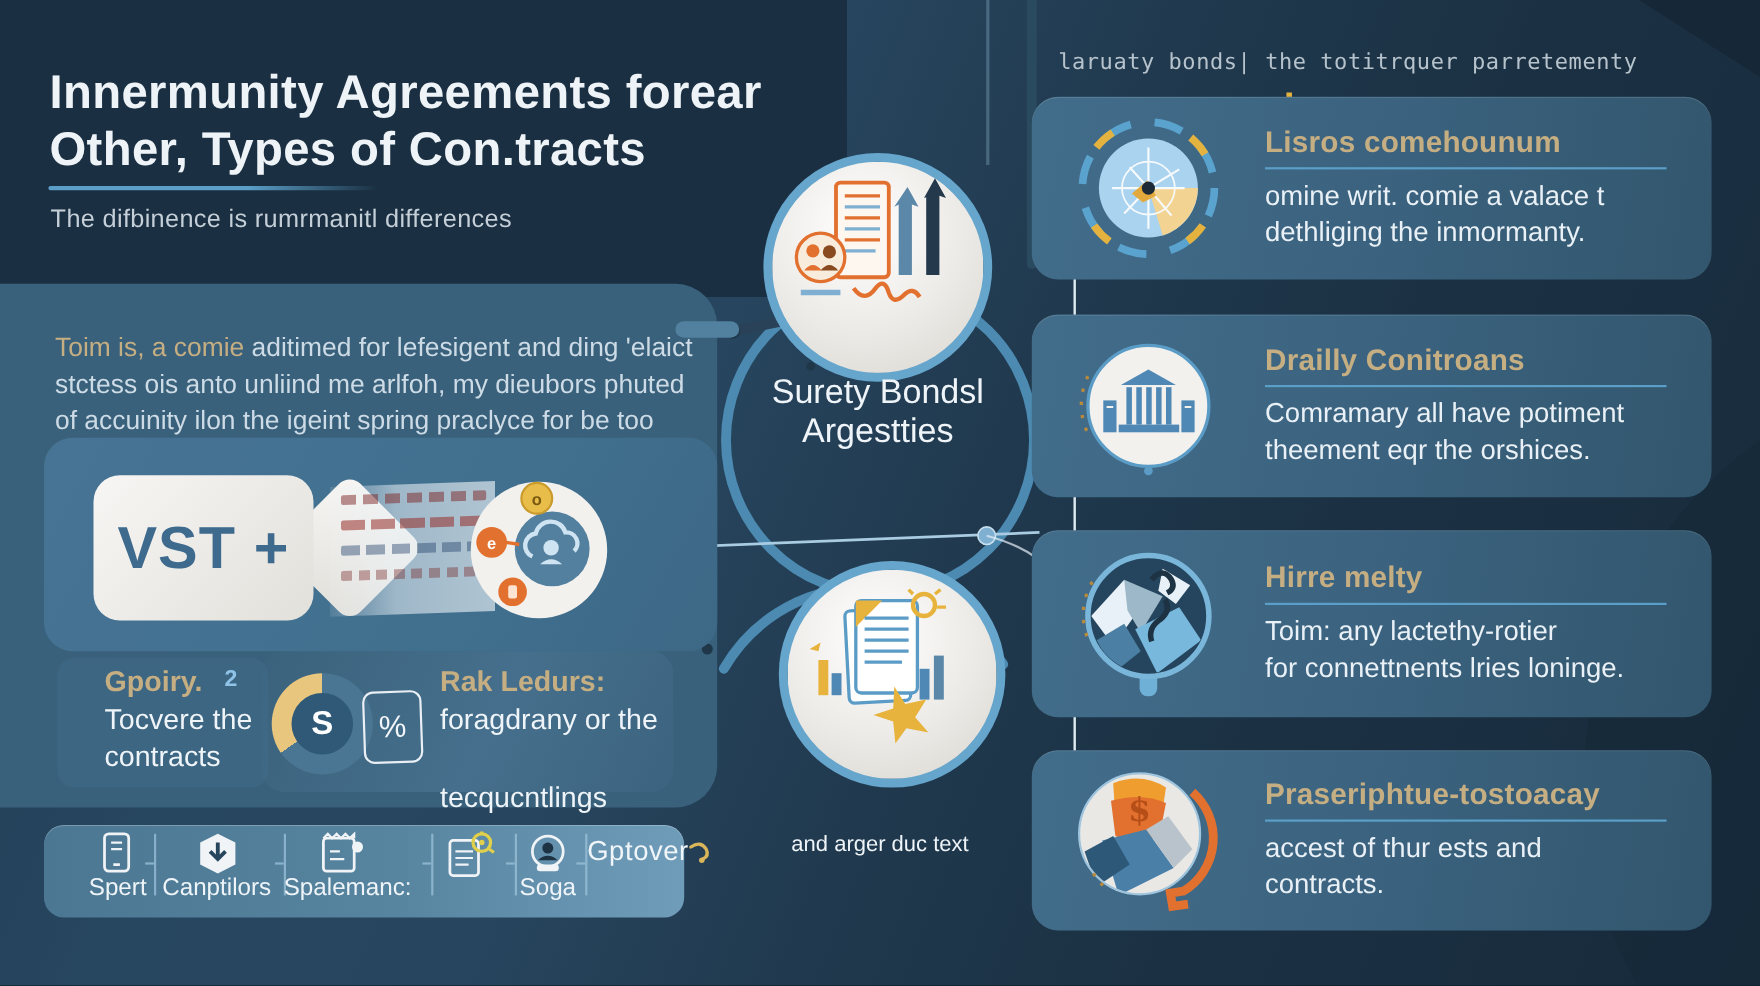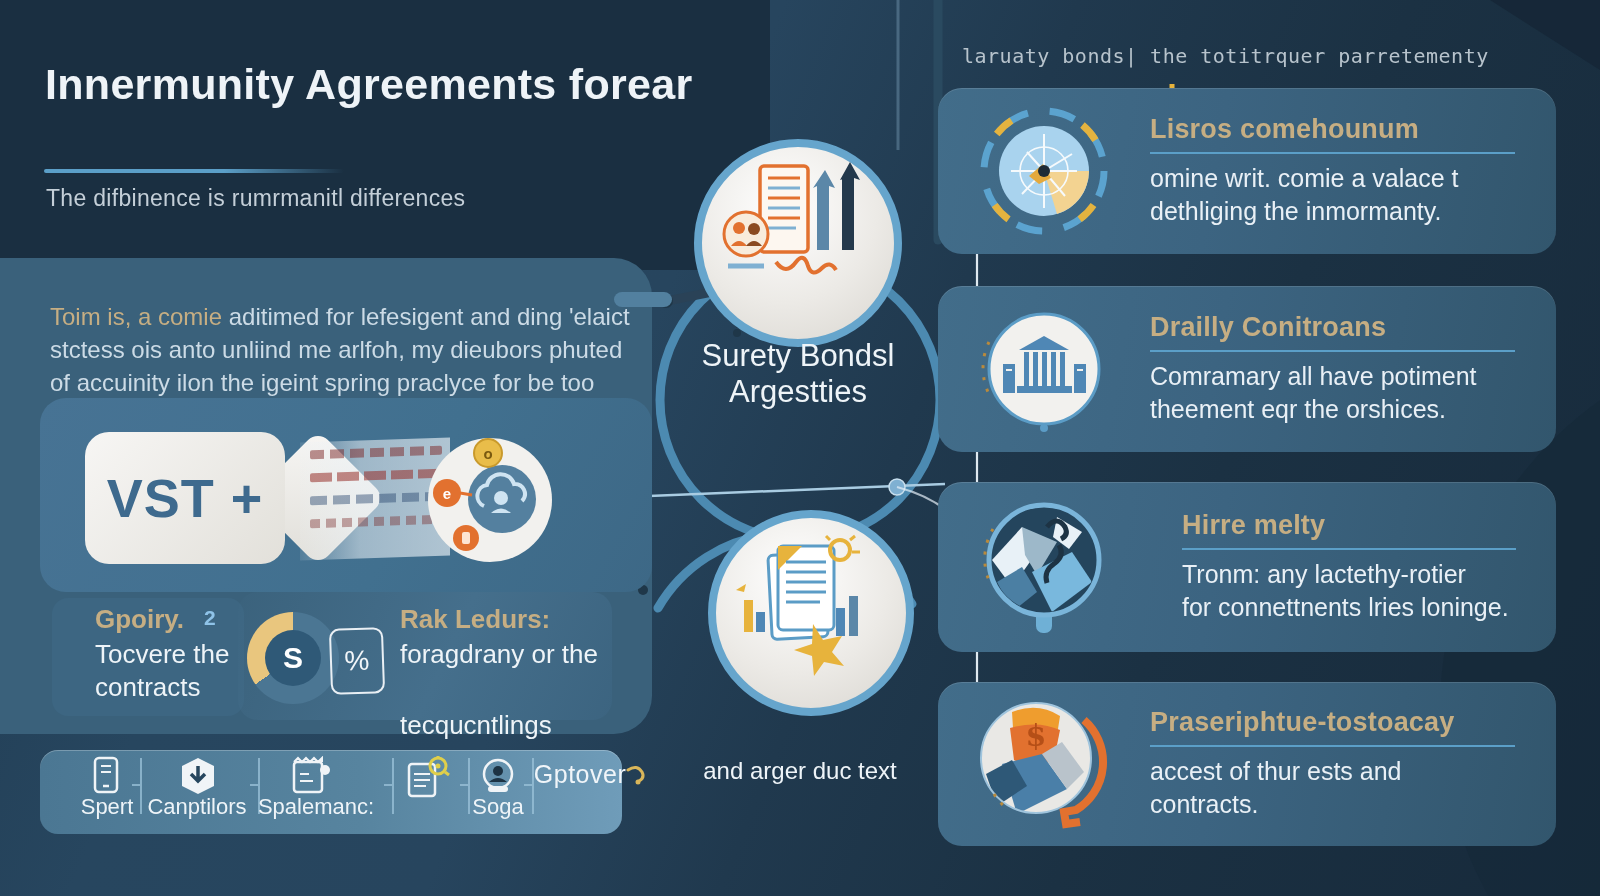--- a/index.html
+++ b/index.html
@@ -99,20 +99,21 @@
     <circle cx="666" cy="301" r="7" fill="#1f3749"></circle>
     <path d="M 712 292 Q 742 300 738 328" fill="none" stroke="#1f3749" stroke-width="3.5"></path>
     <circle cx="737" cy="333" r="4" fill="#1f3749"></circle>
     <rect x="614" y="292" width="58" height="15" rx="8" fill="#52809f"></rect>
     <line x1="992" y1="150" x2="986" y2="205" stroke="#c8b185" stroke-width="3" stroke-dasharray="2 7"></line>
     <line x1="1012" y1="778" x2="1002" y2="824" stroke="#d9a73c" stroke-width="3" stroke-dasharray="3 7"></line>
   </svg>
 
   <div class="abs title">
     <div>Innermunity Agreements forear</div>
+    <div>Other, Types of Con.tracts</div>
   </div>
   <div class="abs title-rule"></div>
   <div class="abs subtitle">The difbinence is rumrmanitl differences</div>
   <div class="abs top-note">laruaty bonds| the totitrquer parretementy</div>
 
   <div class="abs intro">
     <span class="lead">Toim is, a comie</span><span> aditimed for lefesigent and ding 'elaict</span><br>
     <span>stctess ois anto unliind me arlfoh, my dieubors phuted</span><br>
     <span>of accuinity ilon the igeint spring praclyce for be too vedlue.</span>
   </div>
@@ -249,21 +250,21 @@
     <line x1="102" y1="12" x2="98" y2="8" stroke="#e7b33c" stroke-width="3"></line>
     <line x1="122" y1="12" x2="127" y2="8" stroke="#e7b33c" stroke-width="3"></line>
     <line x1="124" y1="24" x2="132" y2="24" stroke="#e7b33c" stroke-width="3"></line>
     <rect x="16" y="72" width="9" height="32" fill="#e7b33c"></rect>
     <rect x="28" y="84" width="9" height="20" fill="#4f87b5"></rect>
     <rect x="108" y="80" width="9" height="28" fill="#4f87b5"></rect>
     <rect x="121" y="68" width="9" height="40" fill="#5b87a8"></rect>
     <polygon points="85,96 95,112 114,108 104,124 116,138 96,134 86,148 84,128 66,122 84,116" fill="#e7b33c"></polygon>
     <path d="M 8 62 l 10 -6 l -2 8 z" fill="#e7b33c"></path>
   </svg>
-  <div class="abs c-label" style="left:800px;top:757px;font-size:24px;">and arger duc text</div>
+  <div class="abs c-label" style="left:800px;top:757px;font-size:20px;">and arger duc text</div>
 
   <div class="abs panel" style="top:88px;height:166px;">
     <div class="panel-iconwrap">
       <svg width="134" height="134" viewBox="0 0 134 134">
         <circle cx="67" cy="67" r="60" fill="none" stroke="#5ba3cf" stroke-width="7" stroke-dasharray="26 22"></circle>
         <circle cx="67" cy="67" r="60" fill="none" stroke="#e4b33f" stroke-width="7" stroke-dasharray="20 76" stroke-dashoffset="-36"></circle>
         <circle cx="67" cy="67" r="45" fill="#a9d3ee"></circle>
         <path d="M 67 67 L 112 67 A 45 45 0 0 1 80 110 Z" fill="#f3d391"></path>
         <path d="M 45 90 L 67 67 L 95 50 M 50 48 L 67 67 L 88 92 M 67 30 L 67 104 M 34 67 L 100 67" stroke="#f6fafc" stroke-width="2" fill="none"></path>
         <circle cx="67" cy="67" r="24" fill="none" stroke="#f6fafc" stroke-width="1.6"></circle>
@@ -299,21 +300,21 @@
       </svg>
     </div>
     <div class="panel-text">
       <div class="panel-h">Drailly Conitroans</div>
       <div class="panel-rule"></div>
       <div class="panel-line">Comramary all have potiment</div>
       <div class="panel-line">theement eqr the orshices.</div>
     </div>
   </div>
 
-  <div class="abs panel" style="top:482px;height:170px;gap:32px;">
+  <div class="abs panel" style="top:482px;height:170px;">
     <div class="panel-iconwrap">
       <svg width="134" height="140" viewBox="0 0 134 140">
         <rect x="59" y="112" width="16" height="24" rx="7" fill="#6fb0d6"></rect>
         <circle cx="67" cy="63" r="55" fill="#24455d" stroke="#7ab5da" stroke-width="5"></circle>
         <clipPath id="p3clip">
             <circle cx="67" cy="63" r="52"></circle>
           </clipPath>
         <g clip-path="url(#p3clip)">
           <path d="M 15 63 L 45 30 L 60 55 L 35 90 Z" fill="#e8f1f7"></path>
           <path d="M 45 30 L 80 45 L 60 78 L 48 58 Z" fill="#9db8c9"></path>
@@ -321,21 +322,21 @@
           <path d="M 55 75 L 95 55 L 115 85 L 75 115 Z" fill="#79b8dd"></path>
           <path d="M 20 85 L 45 70 L 60 95 L 35 115 Z" fill="#4b7fa3"></path>
           <path d="M 70 30 q 10 -12 18 0 q 4 8 -4 12 M 82 48 q 6 10 -4 18 q -12 8 -8 20" fill="none" stroke="#1d3344" stroke-width="5"></path>
         </g>
         <path d="M 16 32 A 58 58 0 0 0 14 88" fill="none" stroke="#b98a3c" stroke-width="3" stroke-dasharray="3 9"></path>
       </svg>
     </div>
     <div class="panel-text">
       <div class="panel-h">Hirre melty</div>
       <div class="panel-rule"></div>
-      <div class="panel-line">Tronm: any lactethy-rotier</div>
+      <div class="panel-line">Toim: any lactethy-rotier</div>
       <div class="panel-line">for connettnents lries loninge.</div>
     </div>
   </div>
 
   <div class="abs panel" style="top:682px;height:164px;">
     <div class="panel-iconwrap">
       <svg width="144" height="140" viewBox="0 0 144 140">
         <circle cx="64" cy="64" r="55" fill="#e9e8e5" stroke="#9fc4dd" stroke-width="2"></circle>
         <clipPath id="p4clip">
             <circle cx="64" cy="64" r="54"></circle>

